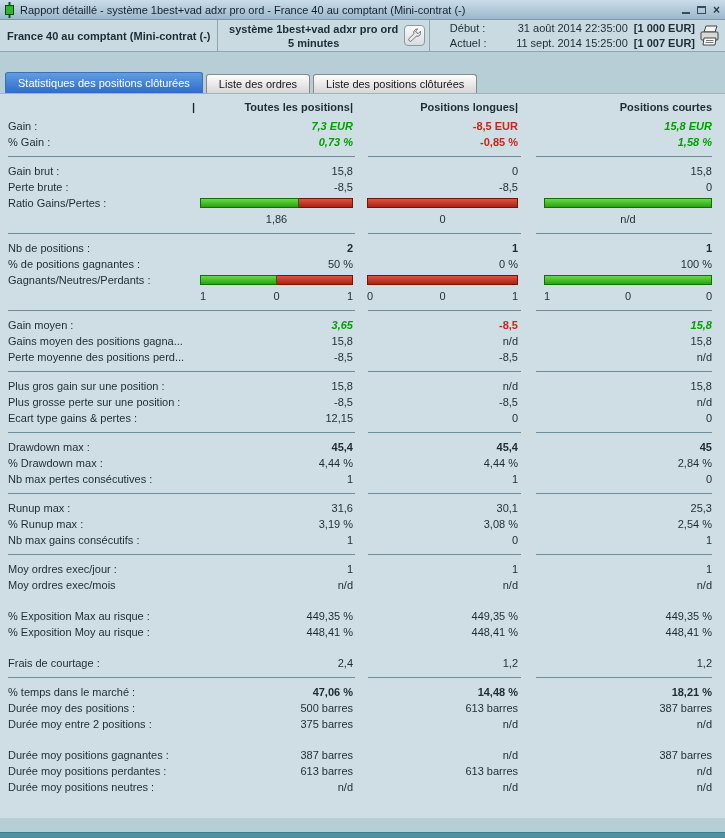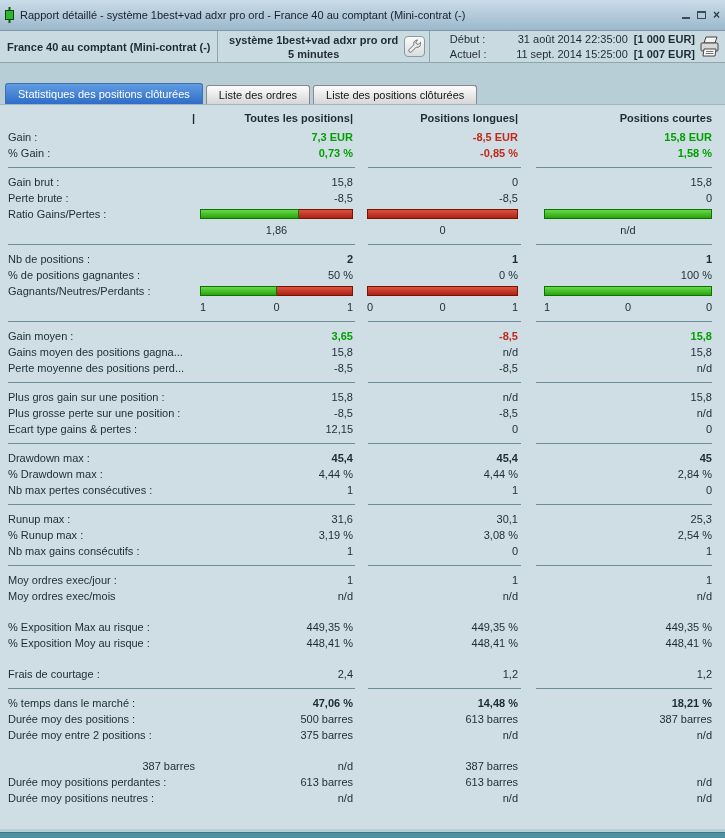--- a/index.html
+++ b/index.html
@@ -11,21 +11,21 @@
   *{box-sizing:border-box;}
   html,body{margin:0;padding:0;}
   body{
     width:725px;height:838px;overflow:hidden;position:relative;
     background:#b7ced6;
     font-family:"Liberation Sans","DejaVu Sans",sans-serif;
     font-size:11px;color:var(--txt);
   }
   
   .titlebar{
-    height:31px;display:flex;align-items:center;gap:5px;padding:0 4px;
+    height:20px;display:flex;align-items:center;gap:5px;padding:0 4px;
     background:linear-gradient(#cadce9,#9cb8cc);
     border-bottom:1px solid #7d97a6;
   }
   .title-icon{display:flex;align-items:center;}
   .title-text{flex:1;color:#15202e;white-space:nowrap;overflow:hidden;}
   .win-controls{display:flex;align-items:center;gap:7px;padding-right:1px;color:#2a3a46;}
   .wc{display:inline-block;cursor:default;}
   .wc.min{width:8px;height:8px;border-bottom:2px solid #3a4a56;}
   .wc.max{width:9px;height:8px;border:1px solid #3a4a56;border-top-width:2px;}
   .wc.close{font-size:12px;font-weight:bold;line-height:10px;}
@@ -68,21 +68,21 @@
     height:725px;background:#cfdee4;border-top:1px solid #9db5bf;
     padding-top:3px;position:relative;z-index:1;
   }
   .thead{display:grid;grid-template-columns:187px 158px 165px 194px;padding-left:8px;height:20px;line-height:20px;font-weight:bold;}
   .thead .hc{text-align:right;white-space:nowrap;}
   .trow{display:grid;grid-template-columns:187px 158px 165px 194px;padding-left:8px;height:16px;line-height:16px;}
   .c{white-space:nowrap;}
   .c.lab{overflow:hidden;}
   .c.v{text-align:right;}
   .b{font-weight:bold;}
-  .green{color:var(--green);}
+  .green{color:var(--green);font-style:italic;}
   .red{color:var(--red);}
   .barc{padding-top:3px;}
   .bar{display:flex;height:10px;}
   .barc.c1 .bar{margin-left:5px;}
   .barc.c2 .bar{margin-left:14px;}
   .barc.c3 .bar{margin-left:26px;}
   .bseg{height:100%;}
   .bseg.g{background:linear-gradient(#68da47,#2aa30f);border:1px solid #0f7003;}
   .bseg.r{background:linear-gradient(#dd5342,#ab2313);border:1px solid #7a1204;}
   .bseg.g + .bseg.r{border-left:none;}
@@ -455,20 +455,21 @@
         <div class="trow">
           <div class="c lab">Durée moy entre 2 positions :</div>
           <div class="c v c1">375 barres</div>
           <div class="c v c2">n/d</div>
           <div class="c v c3">n/d</div>
         </div>
       </div>
       <div class="gapr"></div>
       <div class="section">
         <div class="trow">
+          <div class="c lab">Durée moy positions gagnantes :</div>
           <div class="c v c1">387 barres</div>
           <div class="c v c2">n/d</div>
           <div class="c v c3">387 barres</div>
         </div>
         <div class="trow">
           <div class="c lab">Durée moy positions perdantes :</div>
           <div class="c v c1">613 barres</div>
           <div class="c v c2">613 barres</div>
           <div class="c v c3">n/d</div>
         </div>

